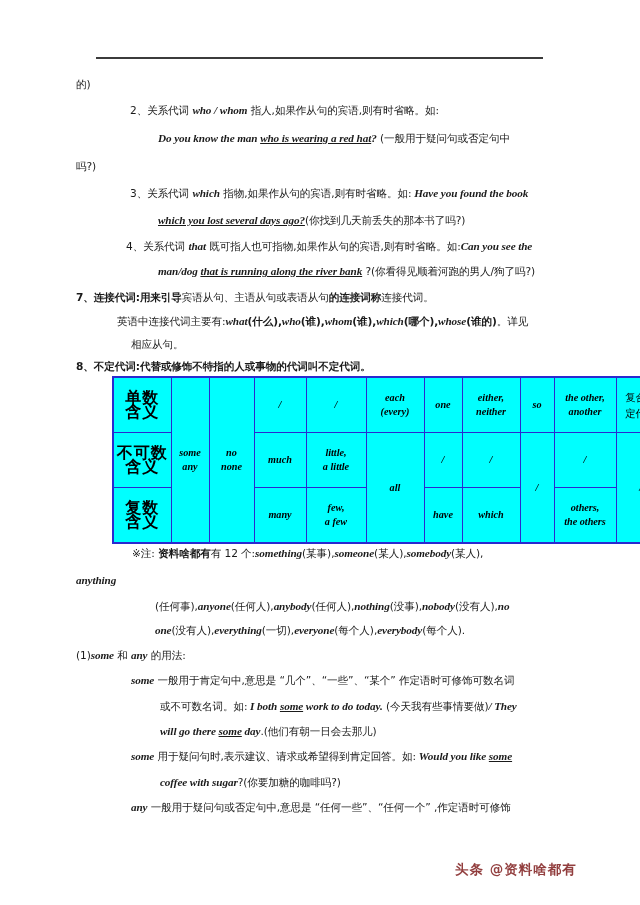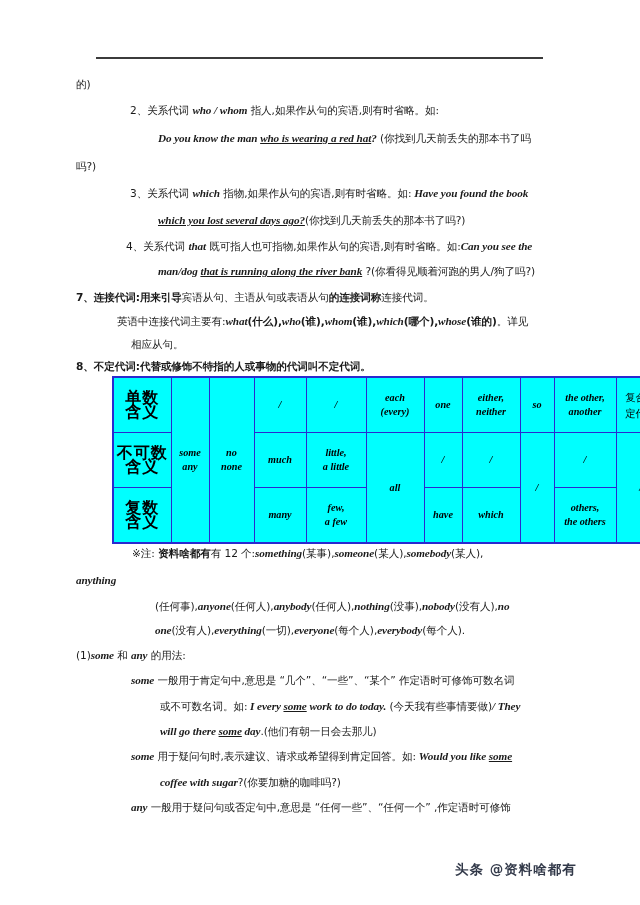--- a/index.html
+++ b/index.html
@@ -90,54 +90,54 @@
   }
   #pronoun-table td .l2 { display: block; }
 
   
   .watermark {
     position: absolute;
     left: 455px;
     top: 861px;
     font-family: "DejaVu Sans", "Liberation Sans", sans-serif;
     font-size: 13.5px;
-    color: #0f172a;
+    color: #7f1d1d;
     letter-spacing: 1px;
     white-space: nowrap;
     font-weight: bold;
     opacity: .85;
   }
 </style>
 </head>
 <body>
 
 <div class="page">
 
   <div class="top-rule"></div>
 
   <div id="text-layer">
       <div class="line" style="left: 76px; top: 78px;"><span class="cn">的)</span></div>
       <div class="line" style="left: 130px; top: 104px;"><span class="cn">2、关系代词 </span><span class="bi">who / whom</span><span class="cn"> 指人,如果作从句的宾语,则有时省略。如:</span></div>
-      <div class="line" style="left: 158px; top: 132px;"><span class="bi">Do you know the man </span><span class="bi u">who is wearing a red hat</span><span class="bi">?</span><span class="cn"> (你找到几天前丢失的那本书了吗</span></div>
+      <div class="line" style="left: 158px; top: 132px;"><span class="bi">Do you know the man </span><span class="bi u">who is wearing a red hat</span><span class="bi">?</span><span class="cn"> (一般用于疑问句或否定句中</span></div>
       <div class="line" style="left: 76px; top: 160px;"><span class="cn">吗?)</span></div>
       <div class="line" style="left: 130px; top: 187px;"><span class="cn">3、关系代词 </span><span class="bi">which</span><span class="cn">  指物,如果作从句的宾语,则有时省略。如:</span><span class="bi"> Have you found the book</span></div>
       <div class="line" style="left: 158px; top: 214px;"><span class="bi u">which you lost several days ago?</span><span class="cn">(你找到几天前丢失的那本书了吗?)</span></div>
       <div class="line" style="left: 126px; top: 240px;"><span class="cn">4、关系代词 </span><span class="bi">that</span><span class="cn"> 既可指人也可指物,如果作从句的宾语,则有时省略。如:</span><span class="bi">Can you see the</span></div>
       <div class="line" style="left: 158px; top: 265px;"><span class="bi">man/dog </span><span class="bi u">that is running along the river bank</span><span class="cn"> ?(你看得见顺着河跑的男人/狗了吗?)</span></div>
       <div class="line" style="left: 76px; top: 291px;"><span class="cn b">7、连接代词:用来引导</span><span class="cn">宾语从句、主语从句或表语从句</span><span class="cn b">的连接词称</span><span class="cn">连接代词。</span></div>
       <div class="line" style="left: 117px; top: 315px;"><span class="cn">英语中连接代词主要有:</span><span class="bi">what</span><span class="cn b">(什么),</span><span class="bi">who</span><span class="cn b">(谁),</span><span class="bi">whom</span><span class="cn b">(谁),</span><span class="bi">which</span><span class="cn b">(哪个),</span><span class="bi">whose</span><span class="cn b">(谁的)</span><span class="cn">。详见</span></div>
       <div class="line" style="left: 131px; top: 338px;"><span class="cn">相应从句。</span></div>
       <div class="line" style="left: 76px; top: 360px;"><span class="cn b">8、不定代词:</span><span class="cn b">代替或修饰不特指的人或事物的代词叫不定代词。</span></div>
       <div class="line" style="left: 132px; top: 547px;"><span class="cn">※注:</span><span class="cn b"> 资料啥都有</span><span class="cn">有 12 个:</span><span class="bi">something</span><span class="cn">(某事),</span><span class="bi">someone</span><span class="cn">(某人),</span><span class="bi">somebody</span><span class="cn">(某人),</span></div>
       <div class="line" style="left: 76px; top: 574px;"><span class="bi">anything</span></div>
       <div class="line" style="left: 155px; top: 600px;"><span class="cn">(任何事),</span><span class="bi">anyone</span><span class="cn">(任何人),</span><span class="bi">anybody</span><span class="cn">(任何人),</span><span class="bi">nothing</span><span class="cn">(没事),</span><span class="bi">nobody</span><span class="cn">(没有人),</span><span class="bi">no</span></div>
       <div class="line" style="left: 155px; top: 624px;"><span class="bi">one</span><span class="cn">(没有人),</span><span class="bi">everything</span><span class="cn">(一切),</span><span class="bi">everyone</span><span class="cn">(每个人),</span><span class="bi">everybody</span><span class="cn">(每个人).</span></div>
       <div class="line" style="left: 76px; top: 649px; text-align: right;"><span class="cn">(1)</span><span class="bi">some</span><span class="cn"> 和 </span><span class="bi">any</span><span class="cn">  的用法:</span></div>
       <div class="line" style="left: 131px; top: 674px;"><span class="bi">some</span><span class="cn"> 一般用于肯定句中,意思是 “几个”、“一些”、“某个” 作定语时可修饰可数名词</span></div>
-      <div class="line" style="left: 160px; top: 700px;"><span class="cn">或不可数名词。如:</span><span class="bi"> I every </span><span class="bi u">some</span><span class="bi"> work to do today.</span><span class="cn"> (今天我有些事情要做)</span><span class="bi">/ They</span></div>
+      <div class="line" style="left: 160px; top: 700px;"><span class="cn">或不可数名词。如:</span><span class="bi"> I both </span><span class="bi u">some</span><span class="bi"> work to do today.</span><span class="cn"> (今天我有些事情要做)</span><span class="bi">/ They</span></div>
       <div class="line" style="left: 160px; top: 725px;"><span class="bi">will go there </span><span class="bi u">some</span><span class="bi"> day</span><span class="cn">.(他们有朝一日会去那儿)</span></div>
       <div class="line" style="left: 131px; top: 750px;"><span class="bi">some</span><span class="cn"> 用于疑问句时,表示建议、请求或希望得到肯定回答。如:</span><span class="bi"> Would you like </span><span class="bi u">some</span></div>
       <div class="line" style="left: 160px; top: 776px;"><span class="bi">coffee with sugar</span><span class="cn">?(你要加糖的咖啡吗?)</span></div>
       <div class="line" style="left: 131px; top: 801px;"><span class="bi">any</span><span class="cn"> 一般用于疑问句或否定句中,意思是 “任何一些”、“任何一个” ,作定语时可修饰</span></div>
     </div>
 
   <table id="pronoun-table">
     <colgroup id="pt-colgroup">
         <col style="width: 58px;">
         <col style="width: 38px;">

